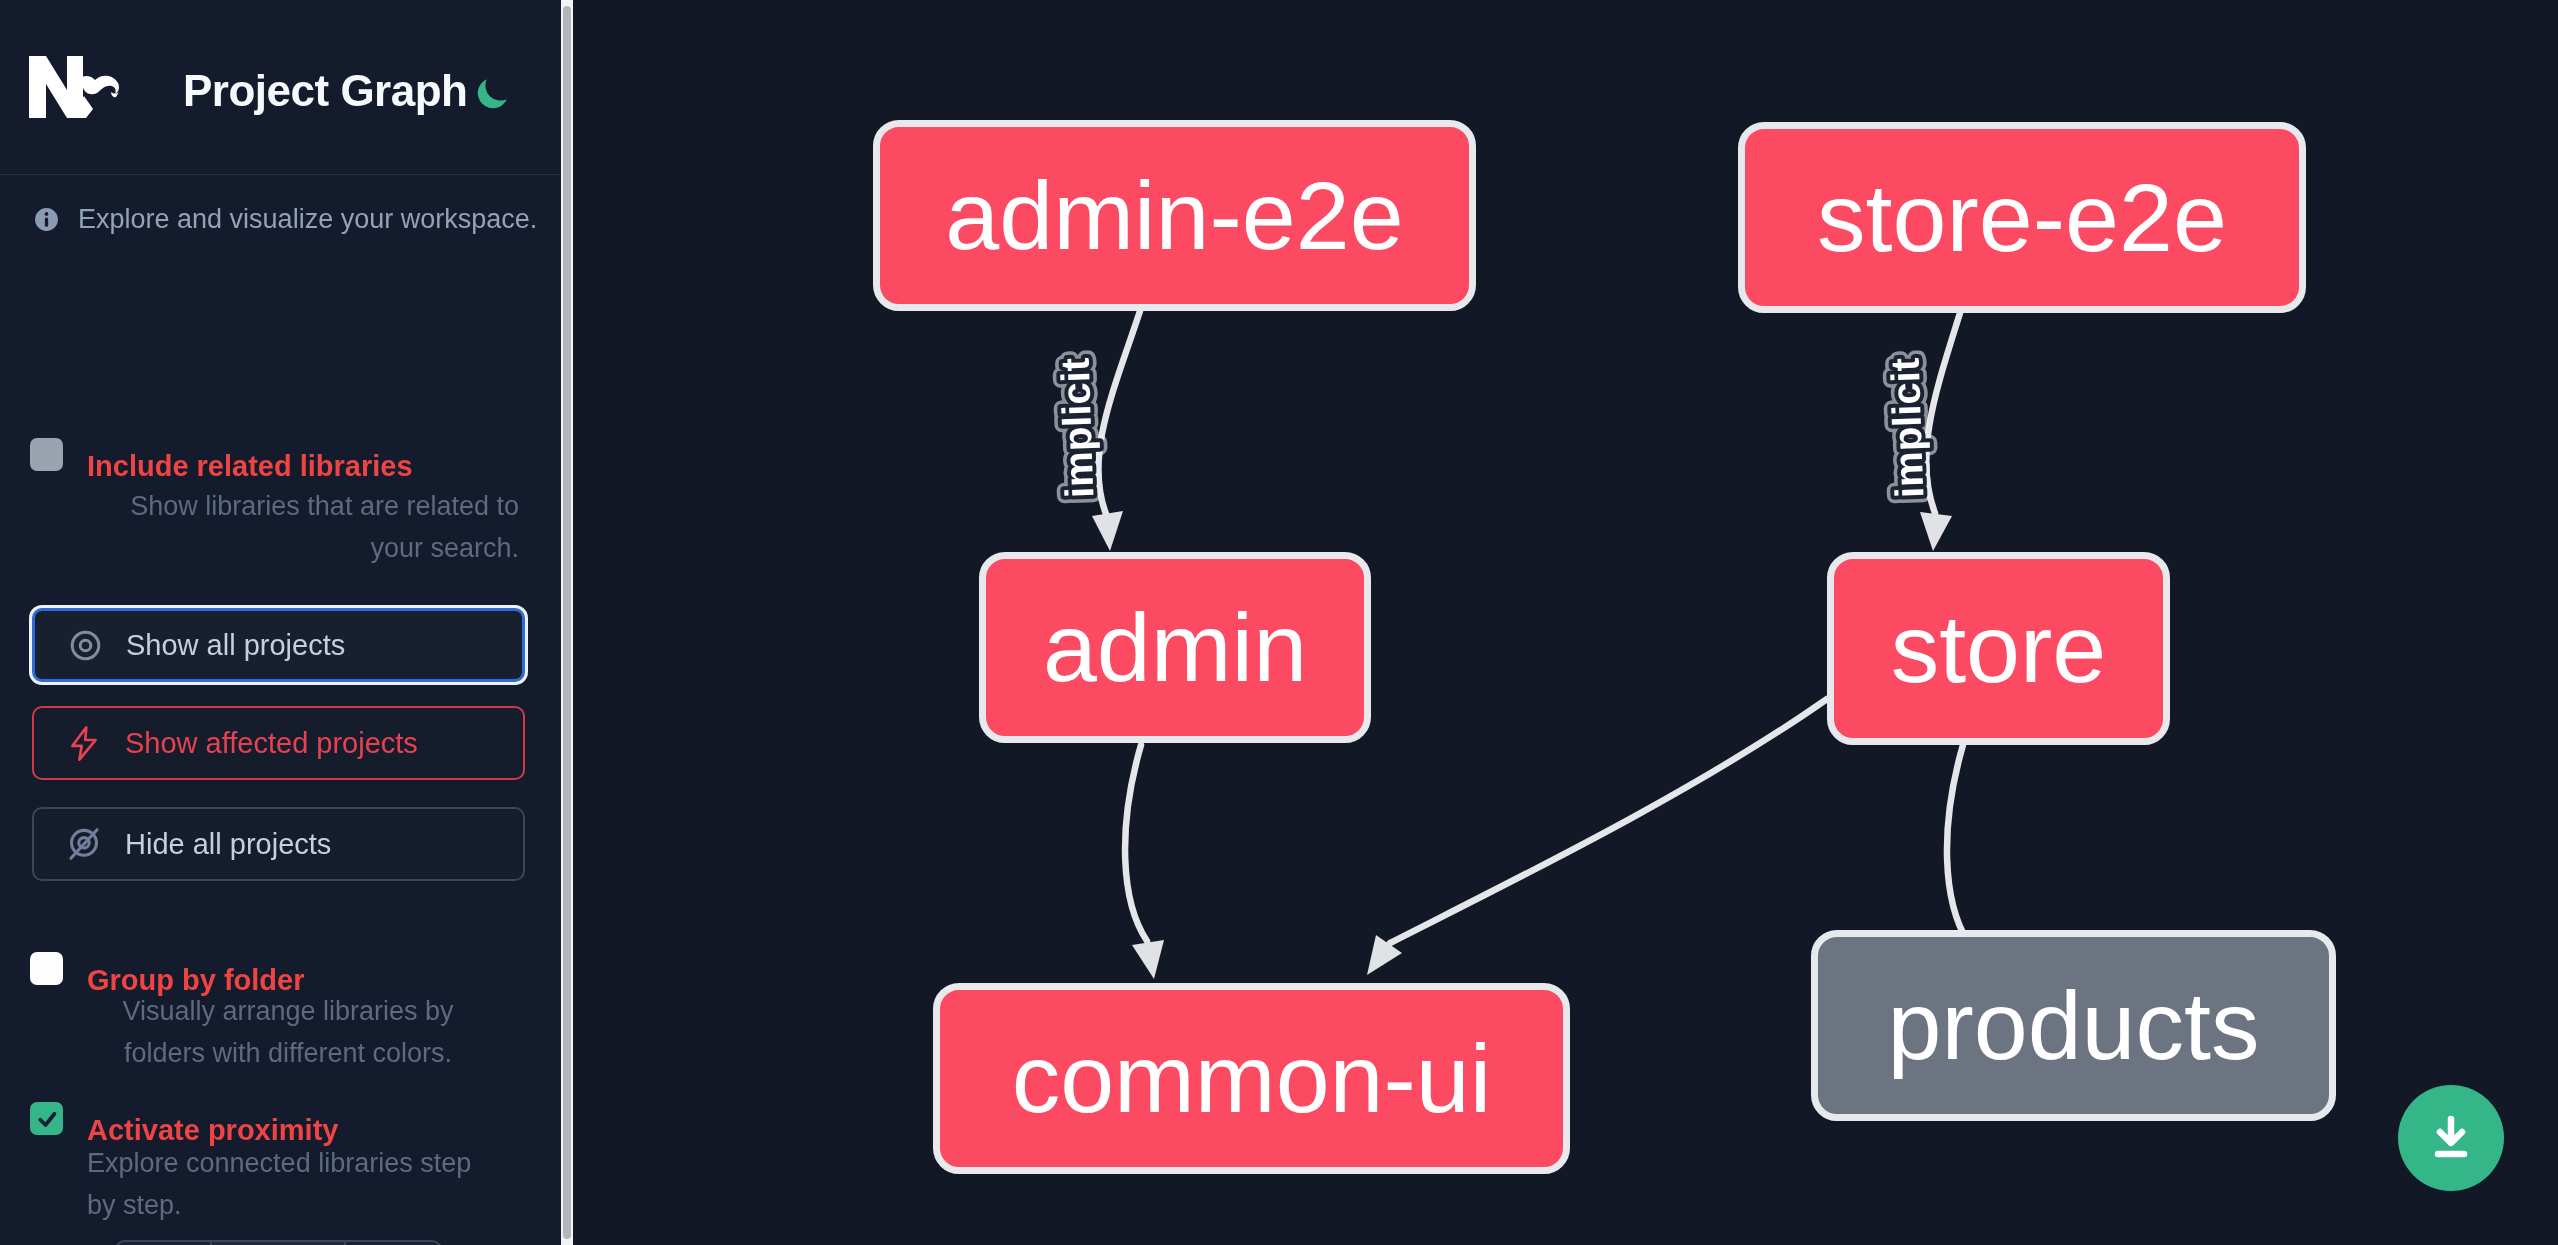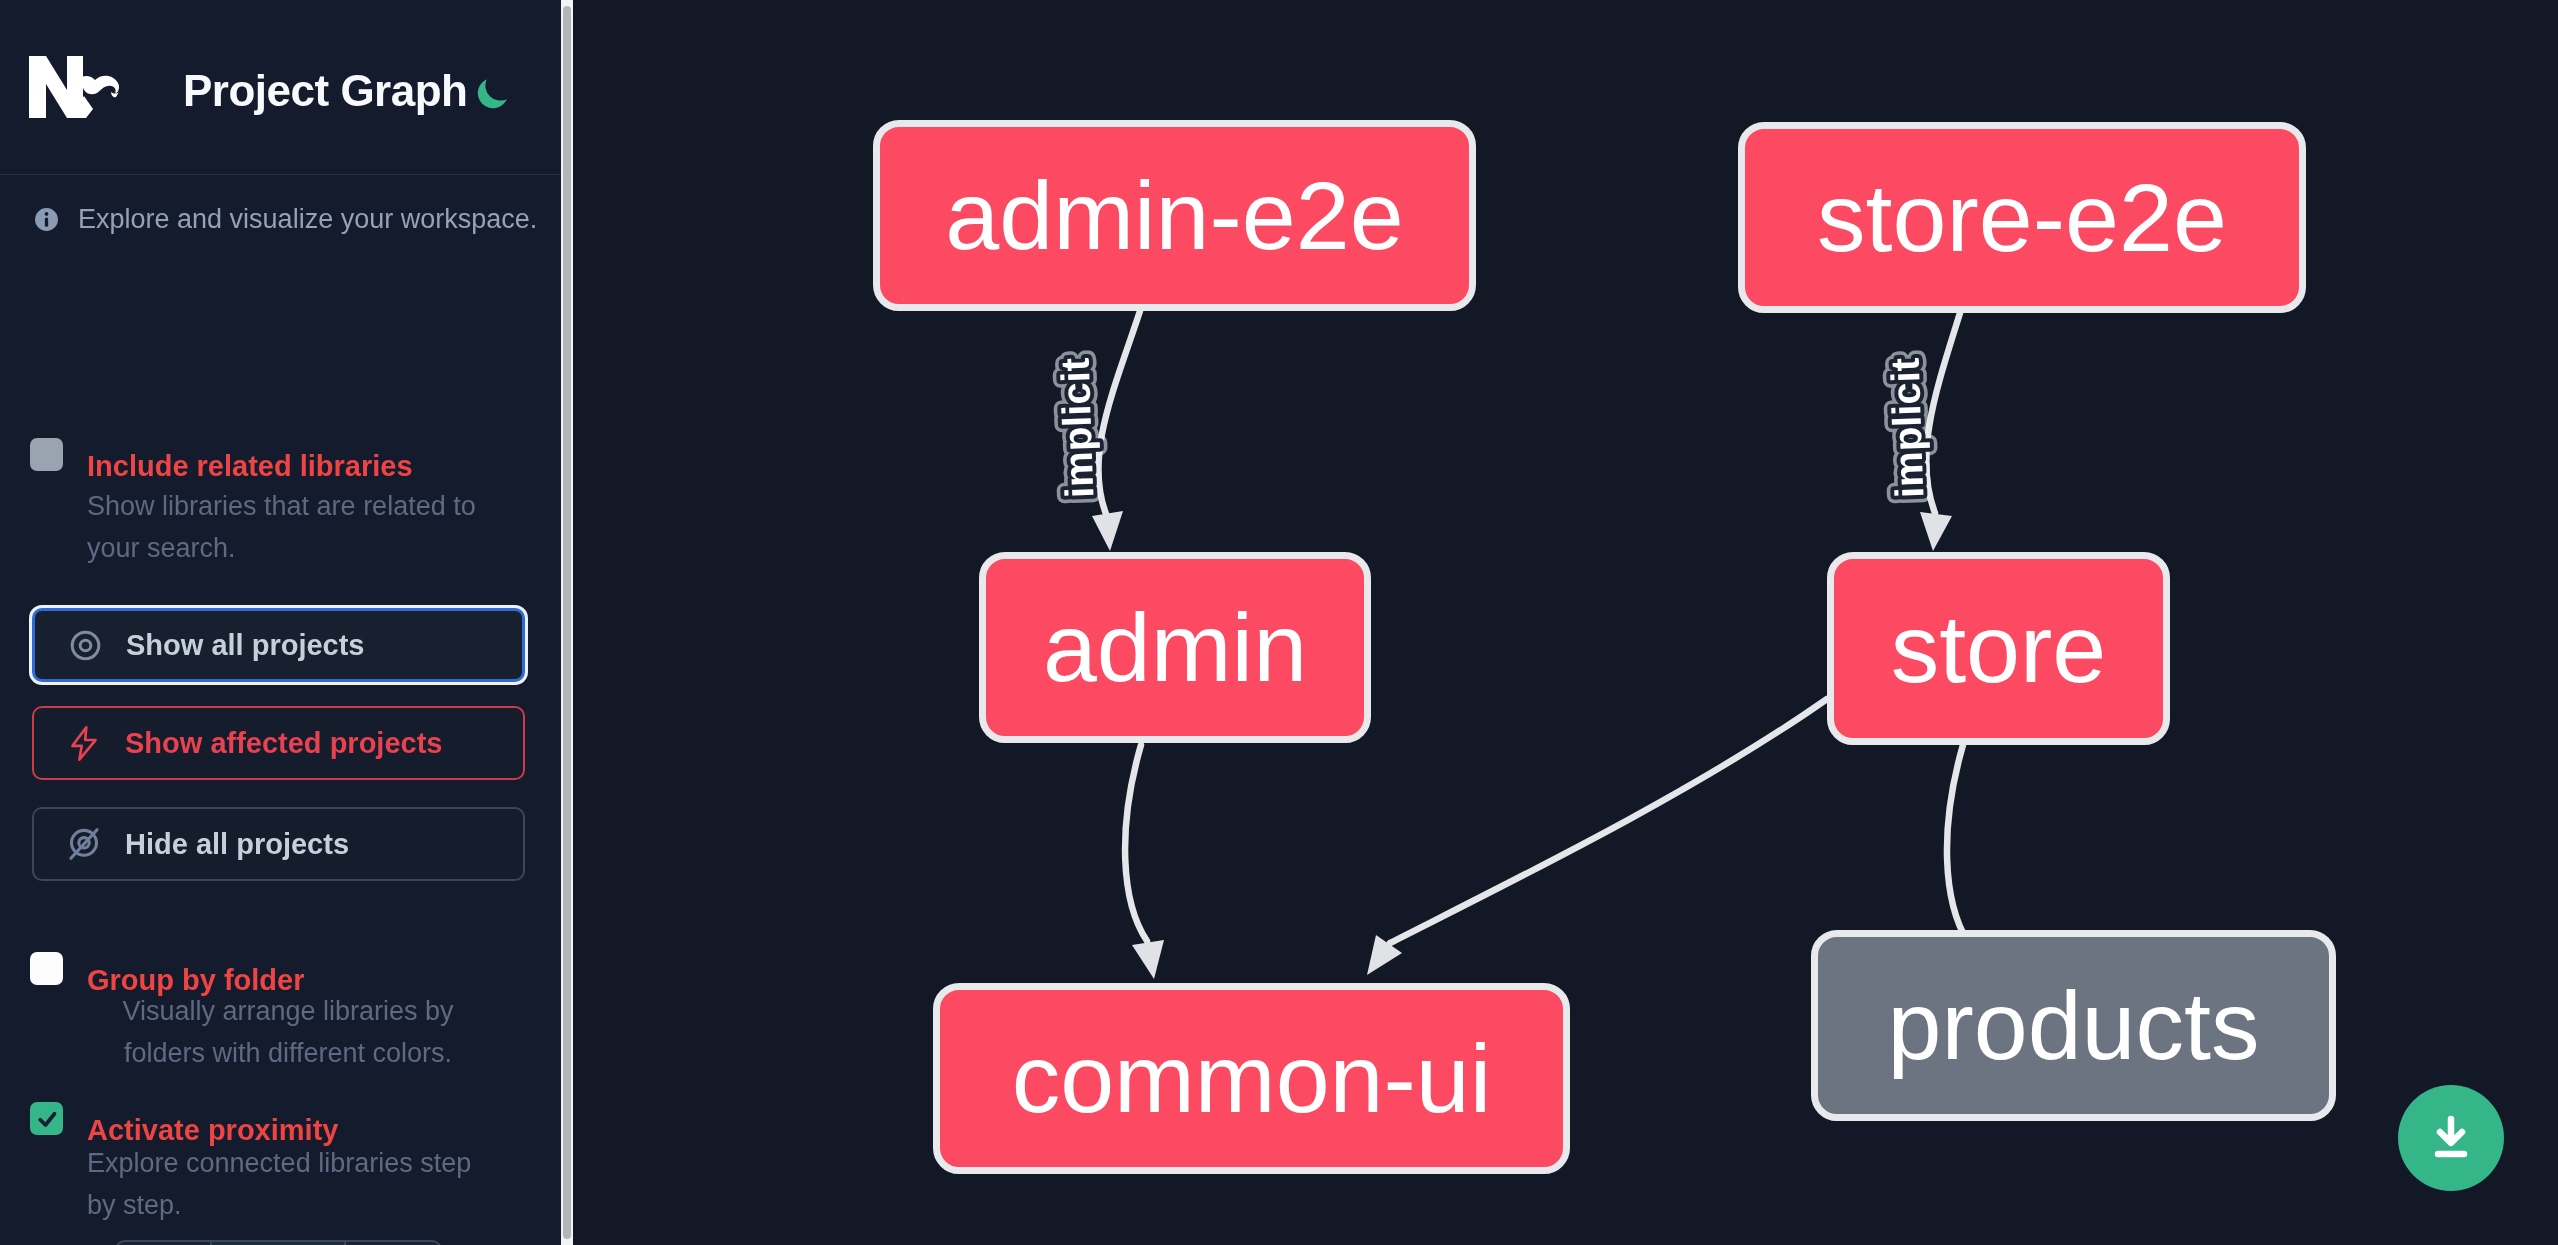--- a/index.html
+++ b/index.html
@@ -22,21 +22,21 @@
 
   .optrow{position:absolute;left:30px;width:500px;}
   .cbox{position:absolute;left:0;top:0;width:33px;height:33px;border-radius:7px;}
   .cbox.gray{background:#9aa3b0;}
   .cbox.white{background:#fdfdfd;}
   .cbox.green{background:#35b689;display:flex;align-items:center;justify-content:center;}
   .optlabel{position:absolute;left:57px;top:12px;font-size:29px;font-weight:600;color:#ef4444;white-space:nowrap;}
   .optdesc{position:absolute;left:57px;font-size:27px;line-height:42px;color:#5c6a83;}
 
   .sb-btn{position:absolute;left:32px;width:493px;height:74px;border-radius:10px;background:#18202f;display:flex;align-items:center;cursor:pointer;}
-  .sb-btn .btxt{font-size:29px;font-weight:700;color:#c6d0dd;white-space:nowrap;text-align:right;}
+  .sb-btn .btxt{font-size:29px;font-weight:400;color:#c6d0dd;white-space:nowrap;text-align:right;}
   #btn-show-all{top:608px;border:3px solid #2e6bd4;box-shadow:0 0 0 3px #eef1f6;}
   #btn-show-affected{top:706px;border:2px solid #cf3a49;background:#151c2c;}
   #btn-show-affected .btxt{color:#e8414f;}
   #btn-hide-all{top:807px;border:2px solid #3a4659;background:#151c2c;}
   .bticon{margin:0 21px 0 30px;display:flex;align-items:center;justify-content:center;width:40px;flex:none;}
 
   #stepper{position:absolute;left:115px;top:1240px;width:327px;height:36px;border:2px solid #3a4659;border-radius:10px 10px 0 0;display:flex;overflow:hidden;background:#1a2335;}
   #stepper .seg{height:100%;}
   #stepper .seg.mid{background:#212b3e;border-left:2px solid #3a4659;border-right:2px solid #3a4659;}
 
@@ -135,21 +135,21 @@
         <circle cx="12" cy="6.6" r="1.8" fill="#141b2c"></circle>
         <rect x="10.4" y="10" width="3.2" height="9" rx="1.5" fill="#141b2c"></rect>
       </svg>
       <span id="info-text">Explore and visualize your workspace.</span>
     </div>
 
 
     <div class="optrow" style="top:438px;height:125px;">
       <div class="cbox gray"></div>
       <div class="optlabel">Include related libraries</div>
-      <div class="optdesc" style="top:47px;width:432px;">Show libraries that are related to your search.</div>
+      <div class="optdesc" style="top:47px;width:432px;text-align:right;">Show libraries that are related to your search.</div>
     </div>
 
     <div class="sb-btn" id="btn-show-all">
       <span class="bticon">
         <svg width="37" height="37" viewBox="0 0 32 32">
           <g stroke="#7f8da1" stroke-width="2.6" fill="none">
             <circle cx="16" cy="16" r="11.5"></circle>
             <circle cx="16" cy="16" r="4.6"></circle>
           </g>
         </svg>

